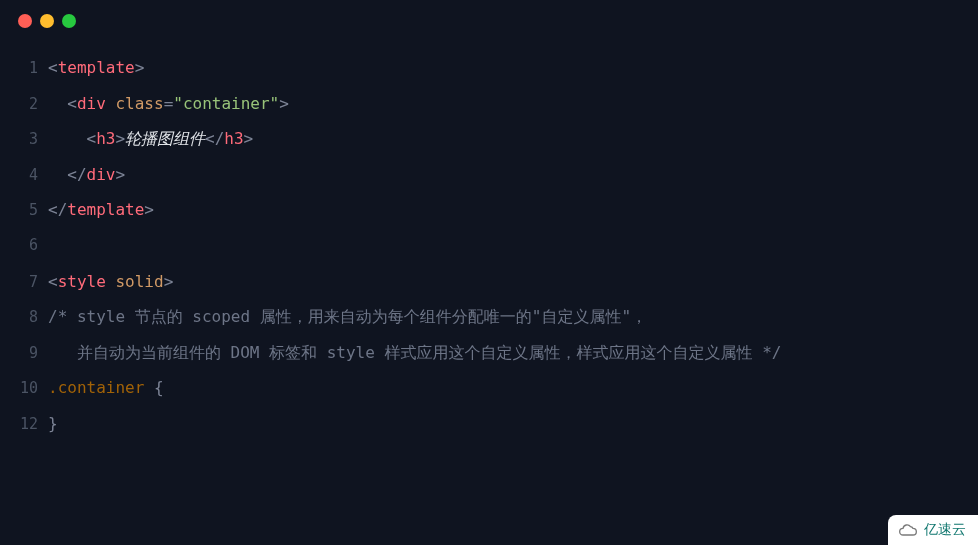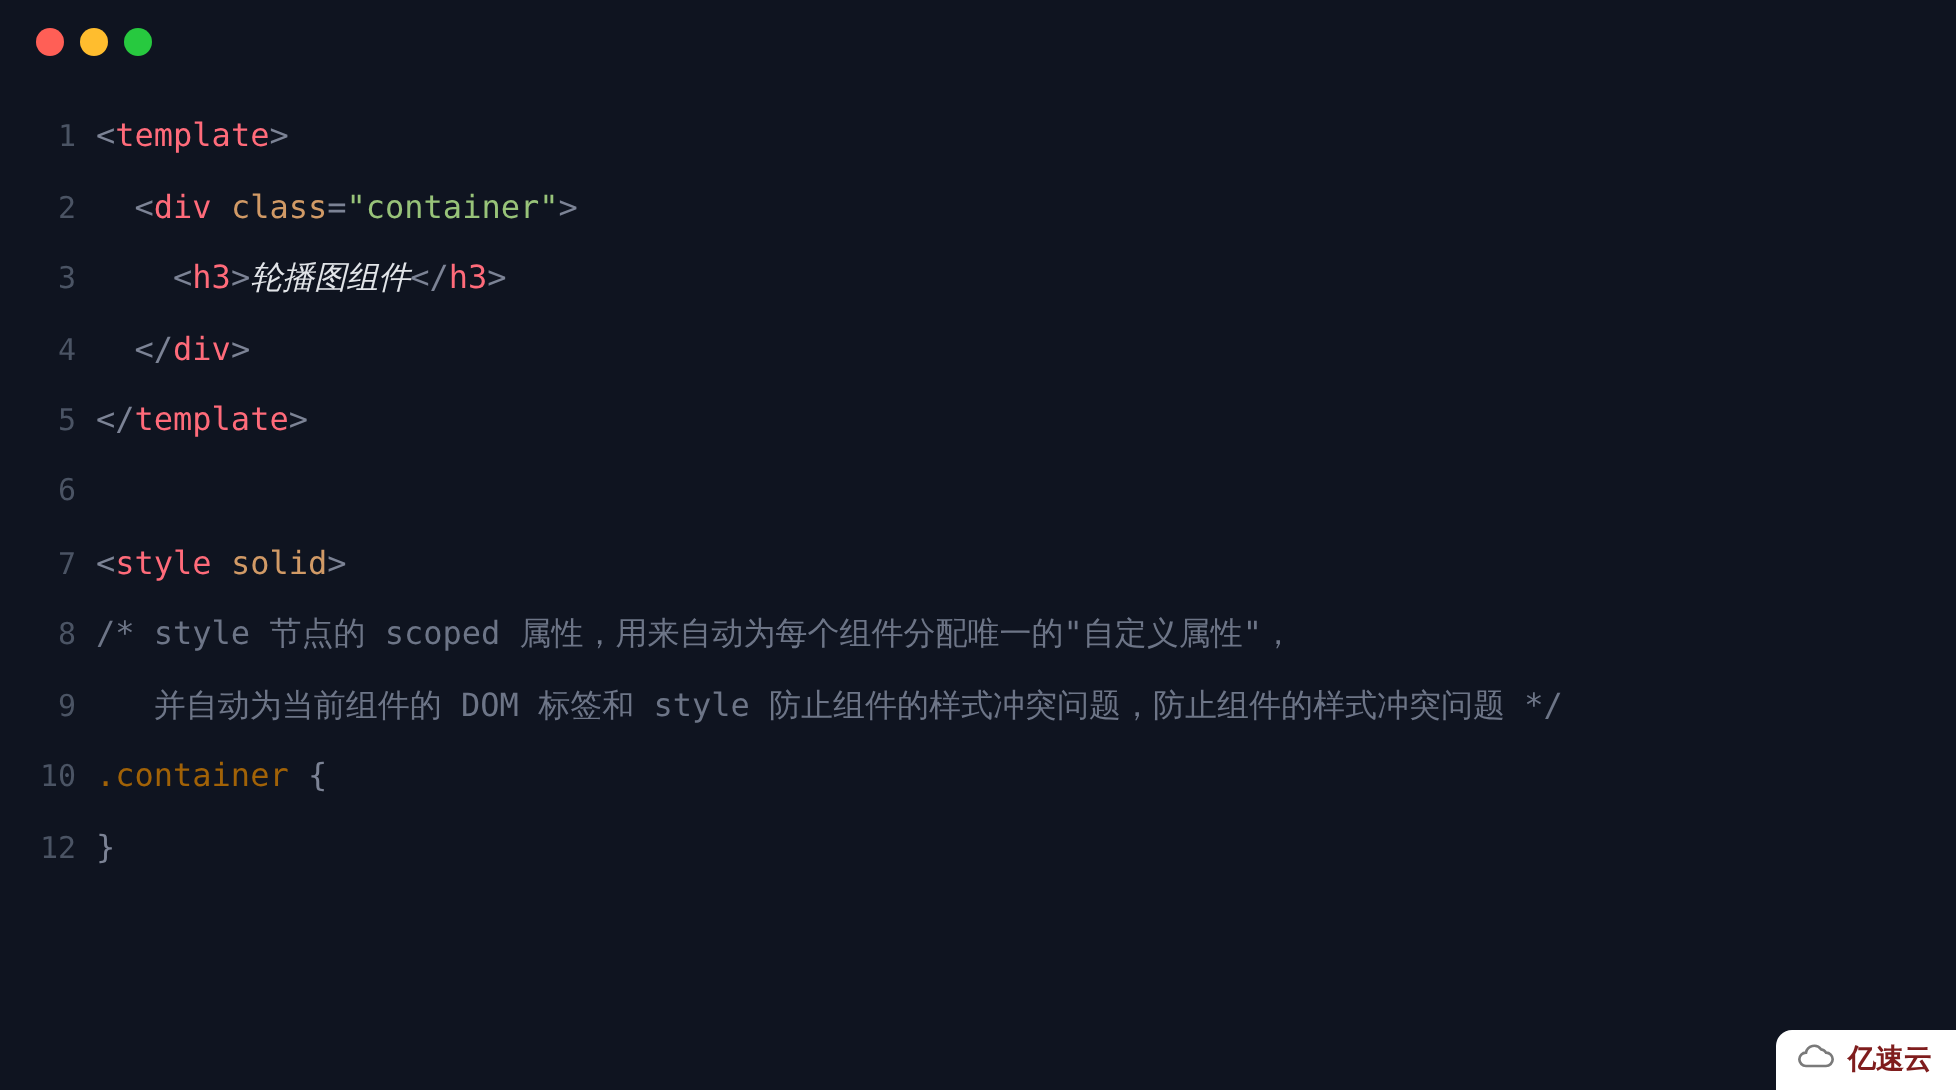--- a/index.html
+++ b/index.html
@@ -57,28 +57,28 @@
   .sel    { color: #a16207; }
   .prop   { color: #e1e4e8; }
   .val    { color: #d19a66; }
   .num    { color: #d19a66; }
 
   .watermark {
     position: absolute;
     right: 0;
     bottom: 0;
     background: #ffffff;
-    color: #7f1d1d;
+    color: #0f766e;
     font-family: -apple-system, sans-serif;
     font-size: 14px;
     padding: 6px 12px 6px 10px;
     border-top-left-radius: 8px;
     display: flex;
+    align-items: center;
     gap: 6px;
-    font-weight: bold;
   }
   .watermark svg { display: block; }
 </style>
 </head>
 <body>
 
 <div class="traffic-lights">
   <div class="dot dot-red"></div>
   <div class="dot dot-yellow"></div>
   <div class="dot dot-green"></div>
@@ -86,21 +86,21 @@
 
 <div class="editor" id="editor">
     <div class="line"><span class="ln">1</span><span class="code"><span class="punct">&lt;</span><span class="tag">template</span><span class="punct">&gt;</span></span></div>
     <div class="line"><span class="ln">2</span><span class="code"><span class="text">  </span><span class="punct">&lt;</span><span class="tag">div</span><span class="text"> </span><span class="attr">class</span><span class="punct">=</span><span class="string">"container"</span><span class="punct">&gt;</span></span></div>
     <div class="line"><span class="ln">3</span><span class="code"><span class="text">    </span><span class="punct">&lt;</span><span class="tag">h3</span><span class="punct">&gt;</span><span class="text">轮播图组件</span><span class="punct">&lt;/</span><span class="tag">h3</span><span class="punct">&gt;</span></span></div>
     <div class="line"><span class="ln">4</span><span class="code"><span class="text">  </span><span class="punct">&lt;/</span><span class="tag">div</span><span class="punct">&gt;</span></span></div>
     <div class="line"><span class="ln">5</span><span class="code"><span class="punct">&lt;/</span><span class="tag">template</span><span class="punct">&gt;</span></span></div>
     <div class="line"><span class="ln">6</span><span class="code"></span></div>
     <div class="line"><span class="ln">7</span><span class="code"><span class="punct">&lt;</span><span class="tag">style</span><span class="text"> </span><span class="attr">solid</span><span class="punct">&gt;</span></span></div>
     <div class="line"><span class="ln">8</span><span class="code"><span class="comment">/* style 节点的 scoped 属性，用来自动为每个组件分配唯一的"自定义属性"，</span></span></div>
-    <div class="line"><span class="ln">9</span><span class="code"><span class="comment">   并自动为当前组件的 DOM 标签和 style 防止组件的样式冲突问题，防止组件的样式冲突问题 */</span></span></div>
+    <div class="line"><span class="ln">9</span><span class="code"><span class="comment">   并自动为当前组件的 DOM 标签和 style 样式应用这个自定义属性，样式应用这个自定义属性 */</span></span></div>
     <div class="line"><span class="ln">10</span><span class="code"><span class="sel">.container</span><span class="punct"> {</span></span></div>
     <div class="line"><span class="ln">12</span><span class="code"><span class="punct">}</span></span></div>
   </div>
 
 <div class="watermark">
   <svg width="20" height="14" viewBox="0 0 24 16">
     <path d="M6 14 a4 4 0 0 1 0-8 a5 5 0 0 1 9-2 a4 4 0 0 1 3 2 a4 4 0 0 1 0 8 Z" fill="none" stroke="#7a7a7a" stroke-width="1.6"></path>
   </svg>
   <span>亿速云</span>
 </div>

